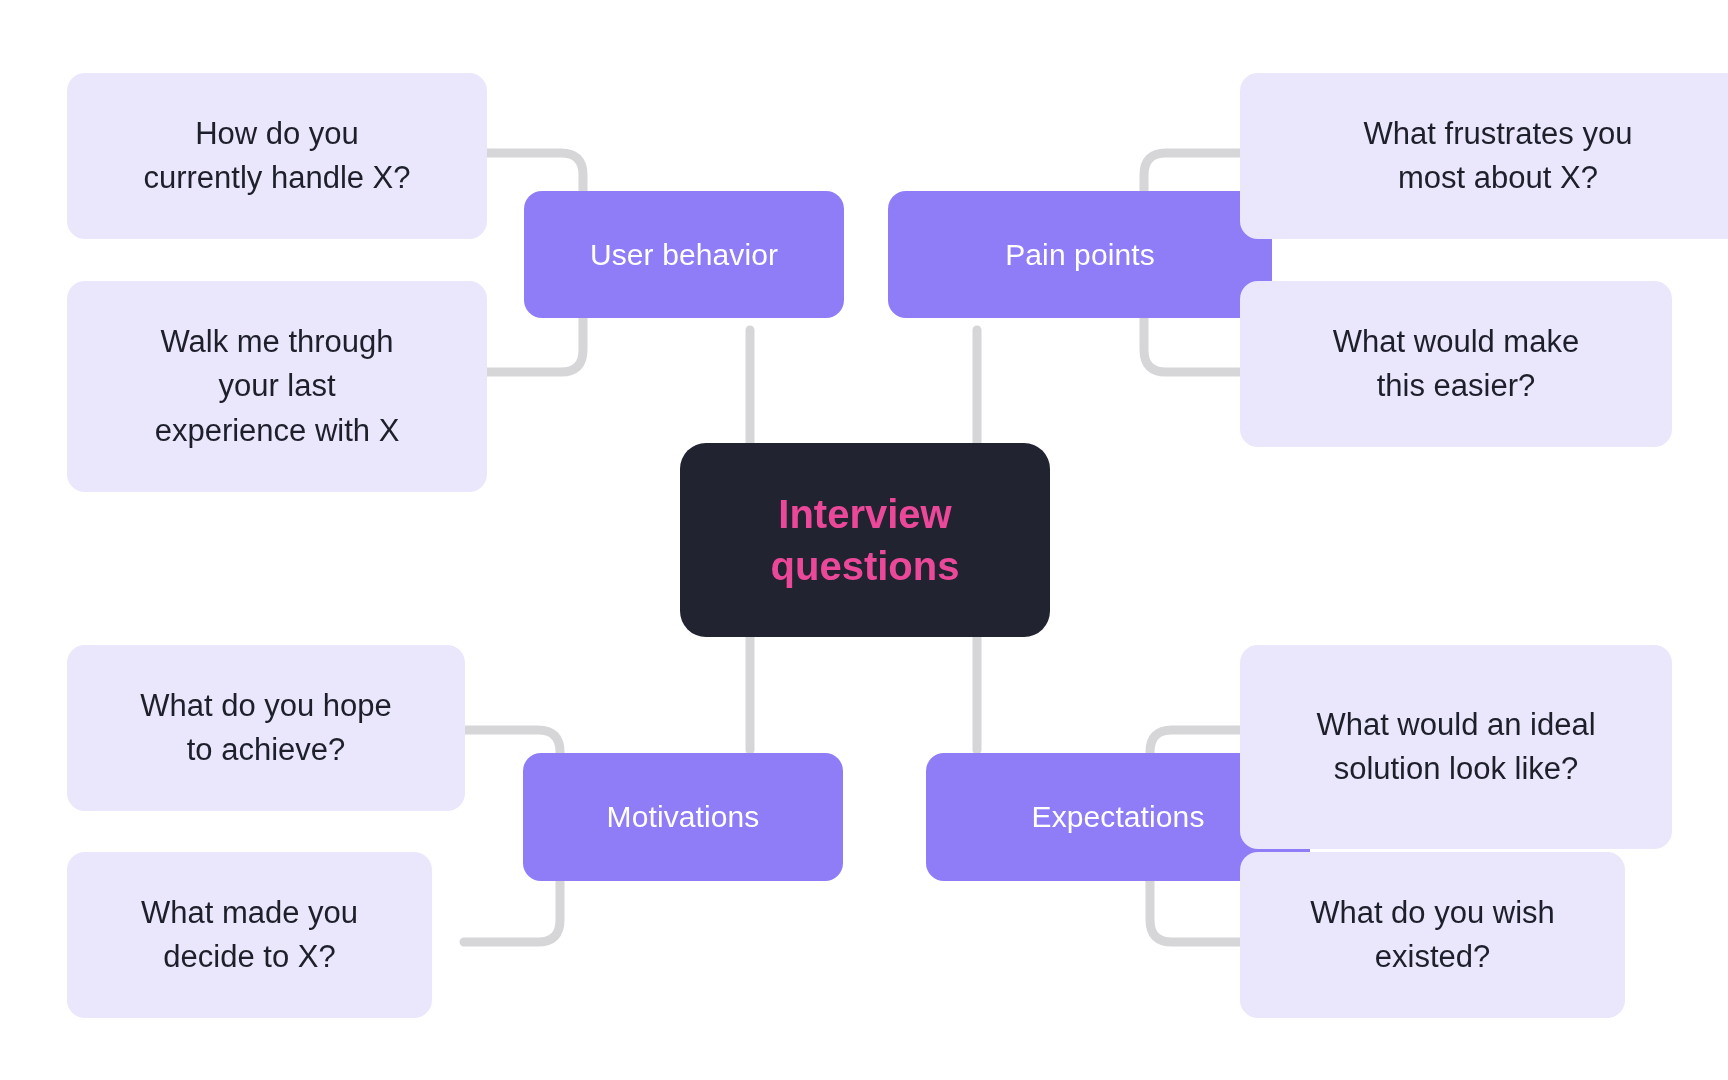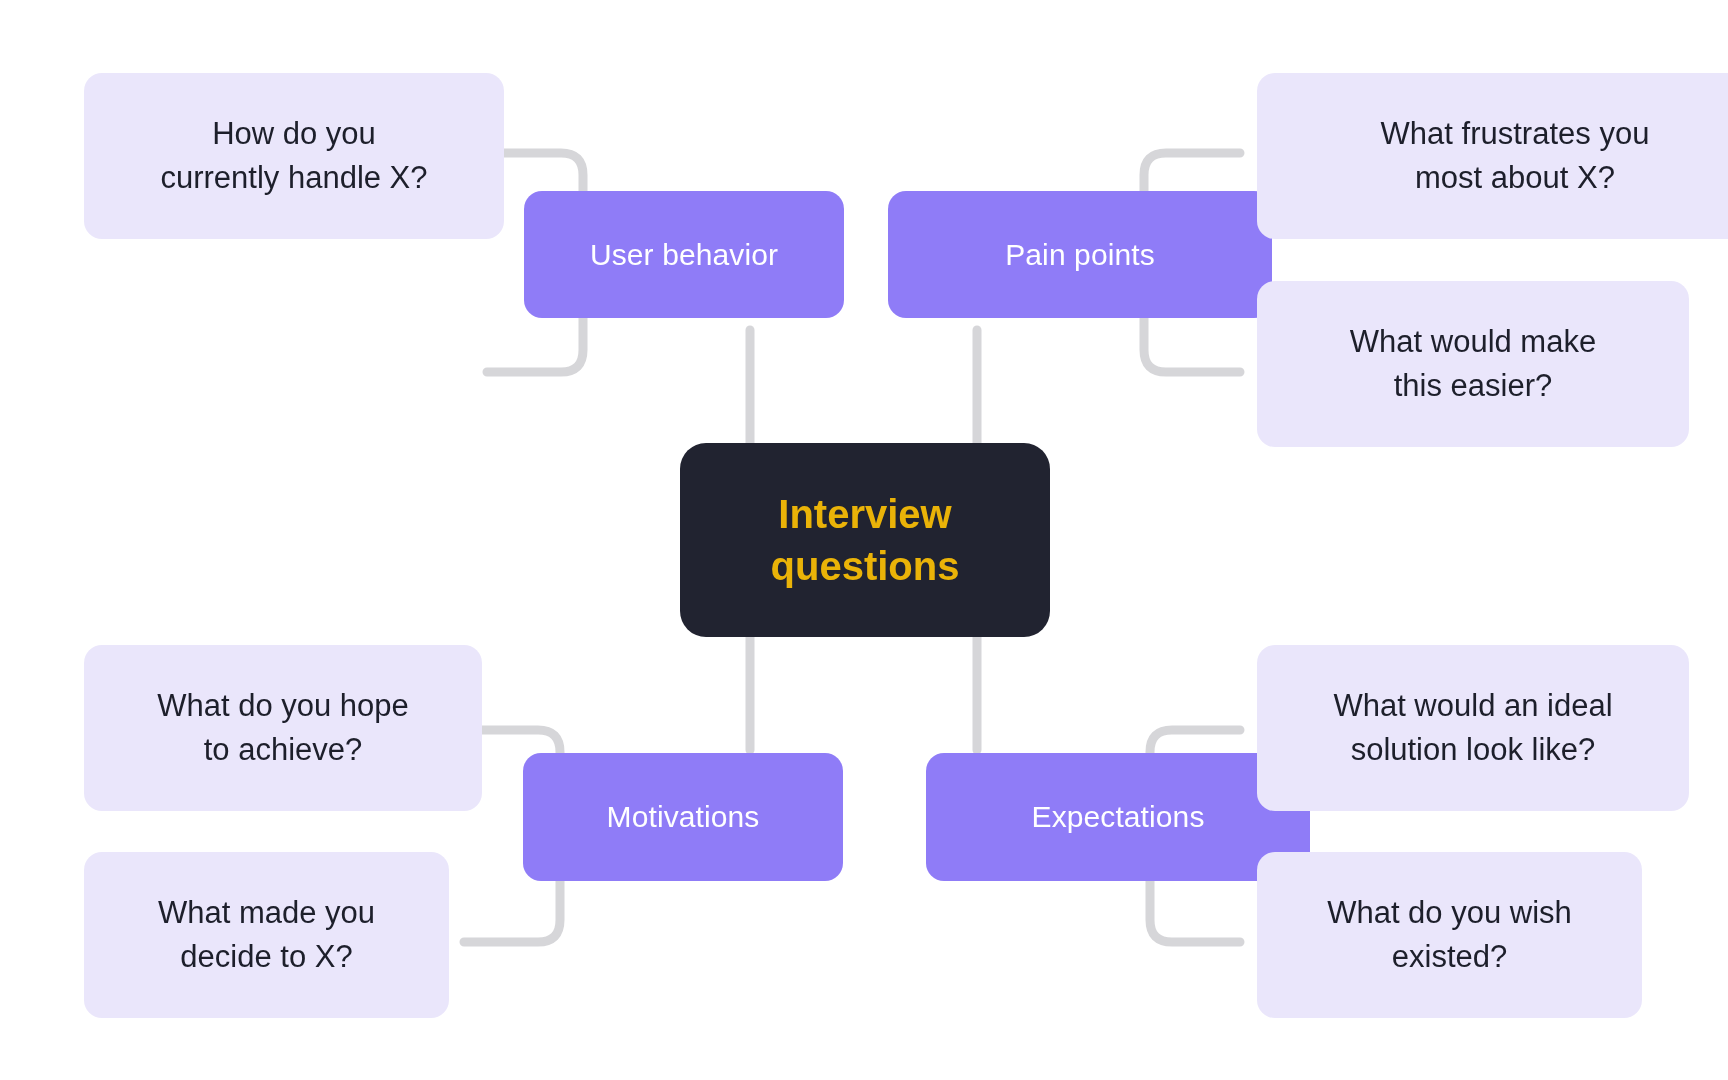--- a/index.html
+++ b/index.html
@@ -39,42 +39,41 @@
 
   
   .leaf {
     background: #eae6fb;
     border-radius: 18px;
     color: #1d1f2b;
     font-size: 31px;
     line-height: 1.42;
     font-weight: 400;
     padding: 6px 22px;
-    margin-left: 17px;
   }
   .leaf .txt {
     display: block;
     white-space: pre-line;
   }
 
   
   .cat {
     background: #8f7cf7;
     border-radius: 18px;
     color: #ffffff;
     font-size: 30px;
     font-weight: 400;
     letter-spacing: 0.1px;
   }
 
   
   .center {
     background: #212330;
     border-radius: 26px;
-    color: #eab308;
+    color: #ec4899;
     font-size: 40px;
     font-weight: 700;
     line-height: 1.30;
   }
   .center .txt {
     display: block;
     white-space: pre-line;
   }
 </style>
 </head>
@@ -130,20 +129,25 @@
 
   <div class="node cat" style="left:926px; top:753px; width:384px; height:128px;">
     <span>Expectations</span>
   </div>
 
   <div class="node leaf" style="left:67px; top:73px; width:420px; height:166px;">
     <span class="txt">How do you
 currently handle X?</span>
   </div>
 
+  <div class="node leaf" style="left:67px; top:281px; width:420px; height:211px;">
+    <span class="txt">Walk me through
+your last
+experience with X</span>
+  </div>
 
   <div class="node leaf" style="left:1240px; top:73px; width:516px; height:166px;">
     <span class="txt">What frustrates you
 most about X?</span>
   </div>
 
   <div class="node leaf" style="left:67px; top:645px; width:398px; height:166px;">
     <span class="txt">What do you hope
 to achieve?</span>
   </div>
@@ -151,21 +155,21 @@
   <div class="node leaf" style="left:1240px; top:281px; width:432px; height:166px;">
     <span class="txt">What would make
 this easier?</span>
   </div>
 
   <div class="node leaf" style="left:67px; top:852px; width:365px; height:166px;">
     <span class="txt">What made you
 decide to X?</span>
   </div>
 
-  <div class="node leaf" style="left:1240px; top:645px; width:432px; height:166px;">
+  <div class="node leaf" style="left:1240px; top:645px; width:432px; height:204px;">
     <span class="txt">What would an ideal
 solution look like?</span>
   </div>
 
   <div class="node leaf" style="left:1240px; top:852px; width:385px; height:166px;">
     <span class="txt">What do you wish
 existed?</span>
   </div>
 
 </div>

